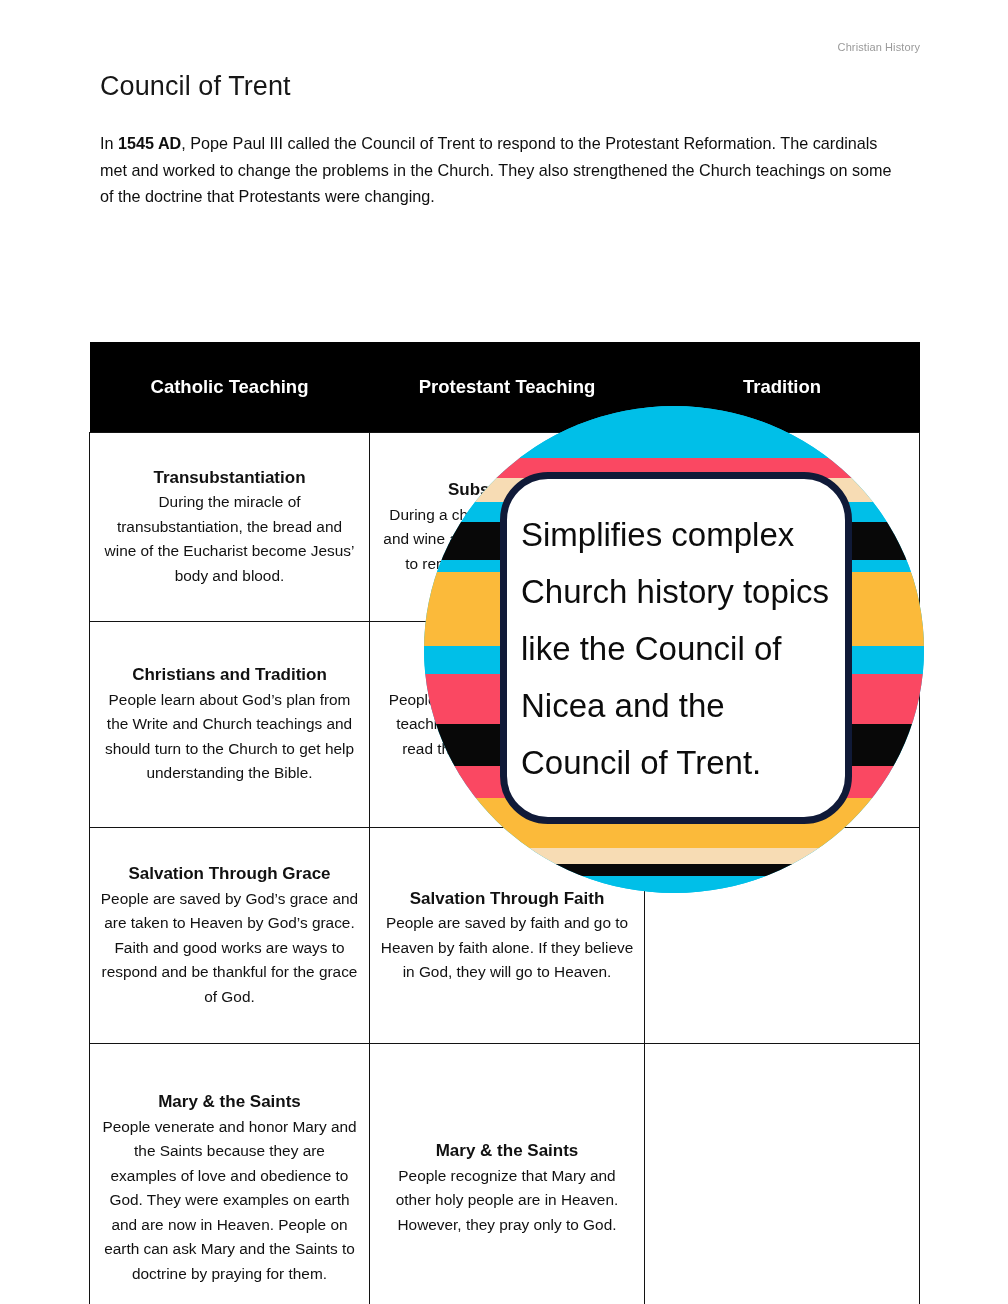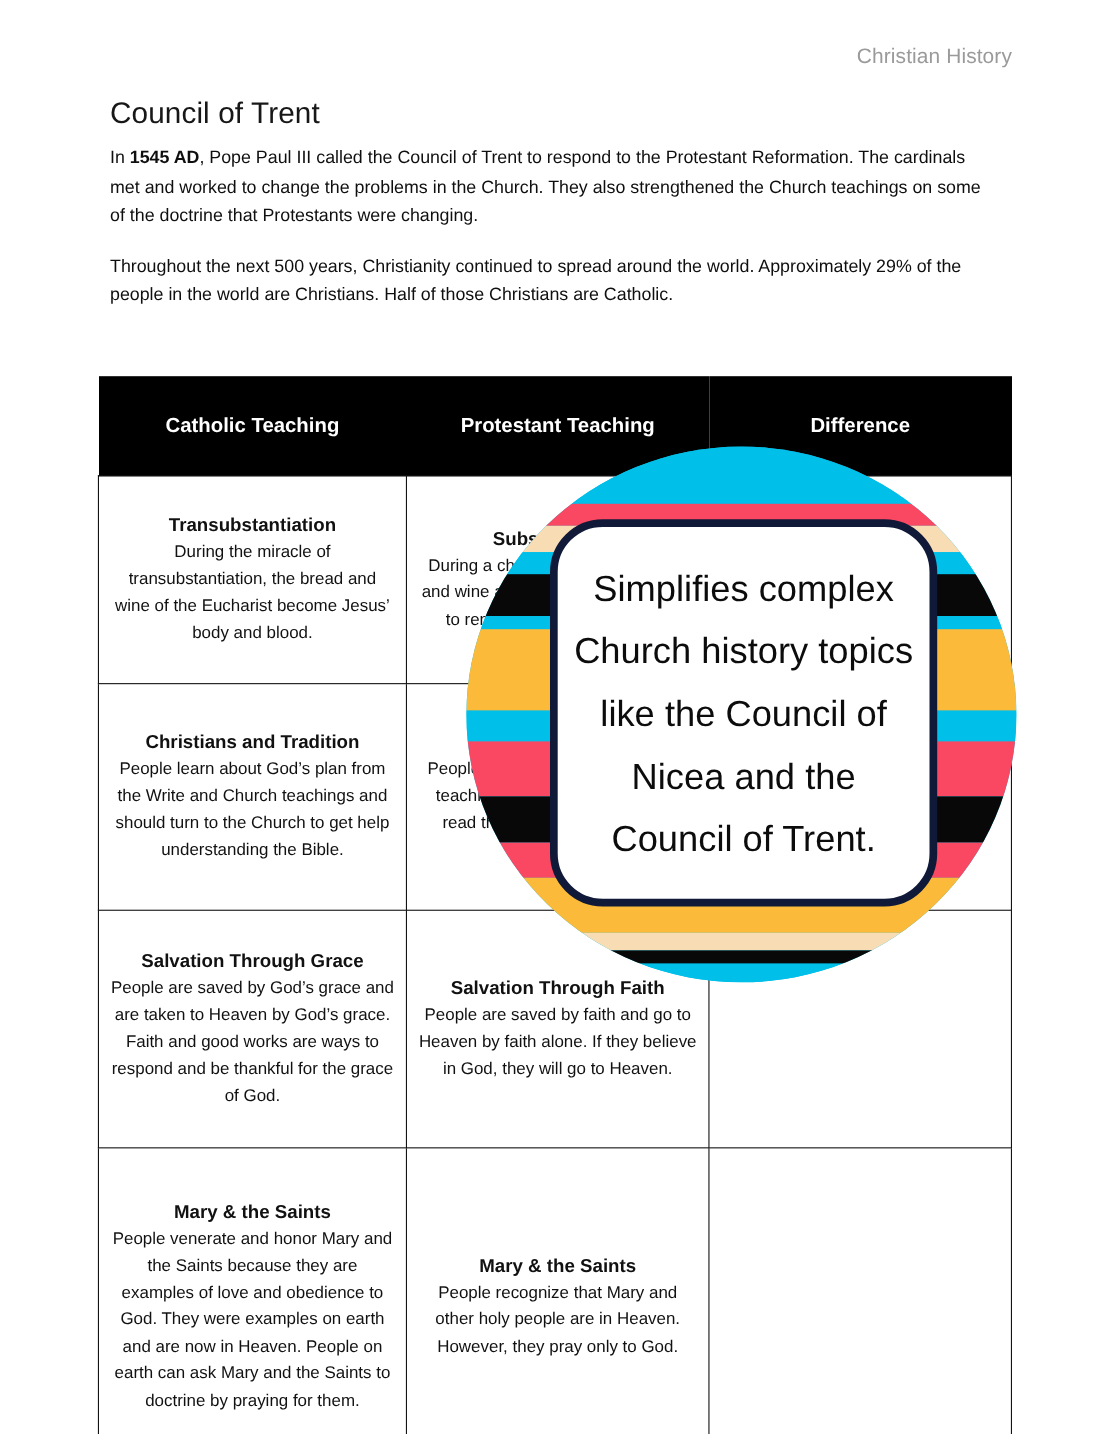--- a/index.html
+++ b/index.html
@@ -17,29 +17,29 @@
     height: 1304px;
     overflow: hidden;
     background: #ffffff;
   }
 
   
   .running-header {
     position: absolute;
     top: 41px;
     right: 88px;
-    font-size: 19px;
+    font-size: 11px;
     color: #9a9a9a;
     letter-spacing: .1px;
   }
 
   
   .page-title {
     position: absolute;
-    top: 70px;
+    top: 53px;
     left: 100px;
     font-size: 27px;
     font-weight: 400;
     color: #171717;
     letter-spacing: .1px;
   }
 
   
   .body-block {
     position: absolute;
@@ -131,50 +131,48 @@
     border-radius: 48px;
     box-sizing: border-box;
     display: flex;
     align-items: center;
     justify-content: center;
     padding: 4px 14px;
   }
   .card-text {
     font-size: 33px;
     line-height: 57px;
-    text-align: center;
     color: #0c0c0c;
     font-weight: 400;
   }
 </style>
 </head>
 <body>
 
 <div id="page">
 
   <div class="running-header">Christian History</div>
 
   <h1 class="page-title">Council of Trent</h1>
 
   <div class="body-block" style="top:114px;margin-top:16px;">
     <p class="para"><span>In </span><b>1545 AD</b><span>, Pope Paul III called the Council of Trent to respond to the Protestant Reformation. The cardinals met and worked to change the problems in the Church. They also strengthened the Church teachings on some of the doctrine that Protestants were changing.</span></p>
-    <p class="para">Throughout the next 500 years, Christianity continued to spread around the world. Approximately 29% of the people in the world are Christians. Half of those Christians are Catholic.</p>
   </div>
 
   <table class="cmp-table">
     <colgroup>
       <col class="col-cath">
         <col class="col-prot">
         <col class="col-diff">
     </colgroup>
     <thead>
       <tr>
         <th>Catholic Teaching</th>
         <th>Protestant Teaching</th>
-        <th>Difference</th>
+        <th>Tradition</th>
       </tr>
     </thead>
     <tbody>
       <tr class="r1">
         <td>
           <span class="cell-title">Transubstantiation</span>
           <span>During the miracle of transubstantiation, the bread and wine of the Eucharist become Jesus’ body and blood.</span>
         </td>
         <td>
           <span class="cell-title">Substantiation</span>

